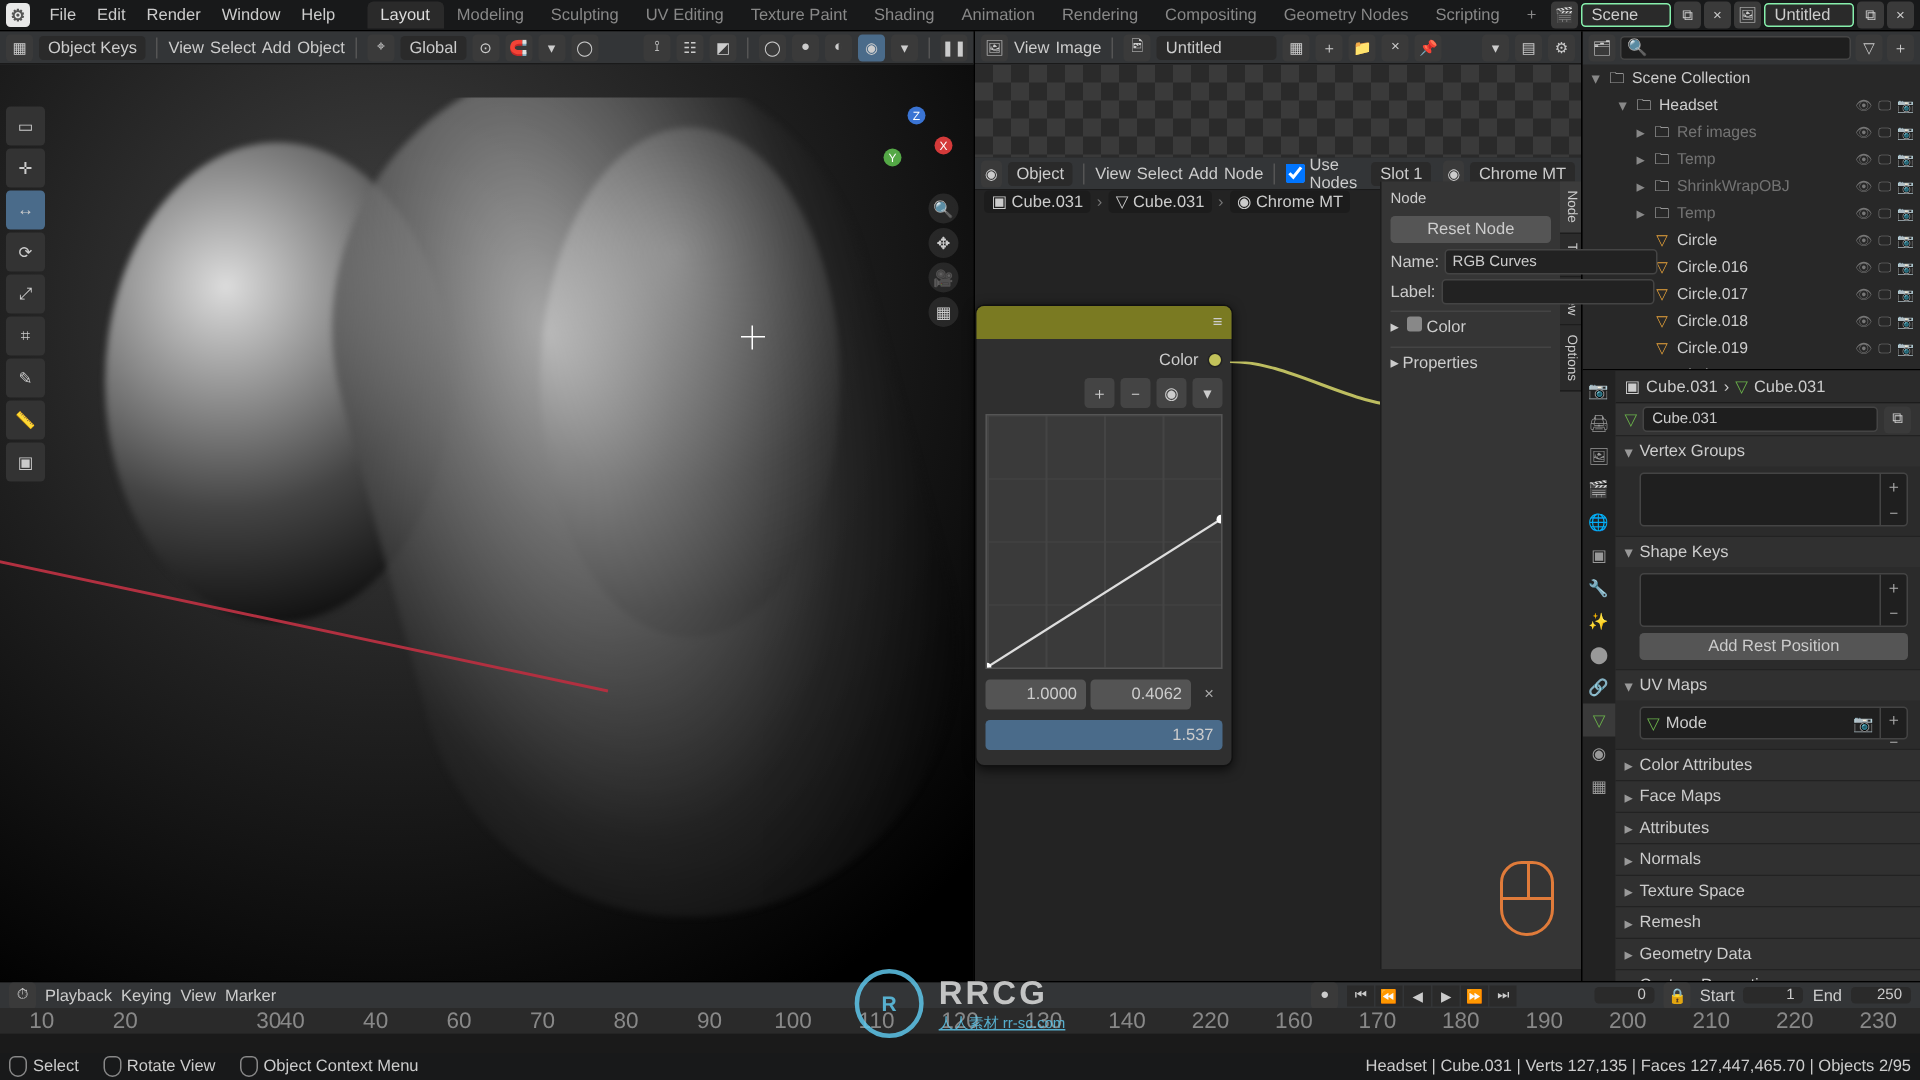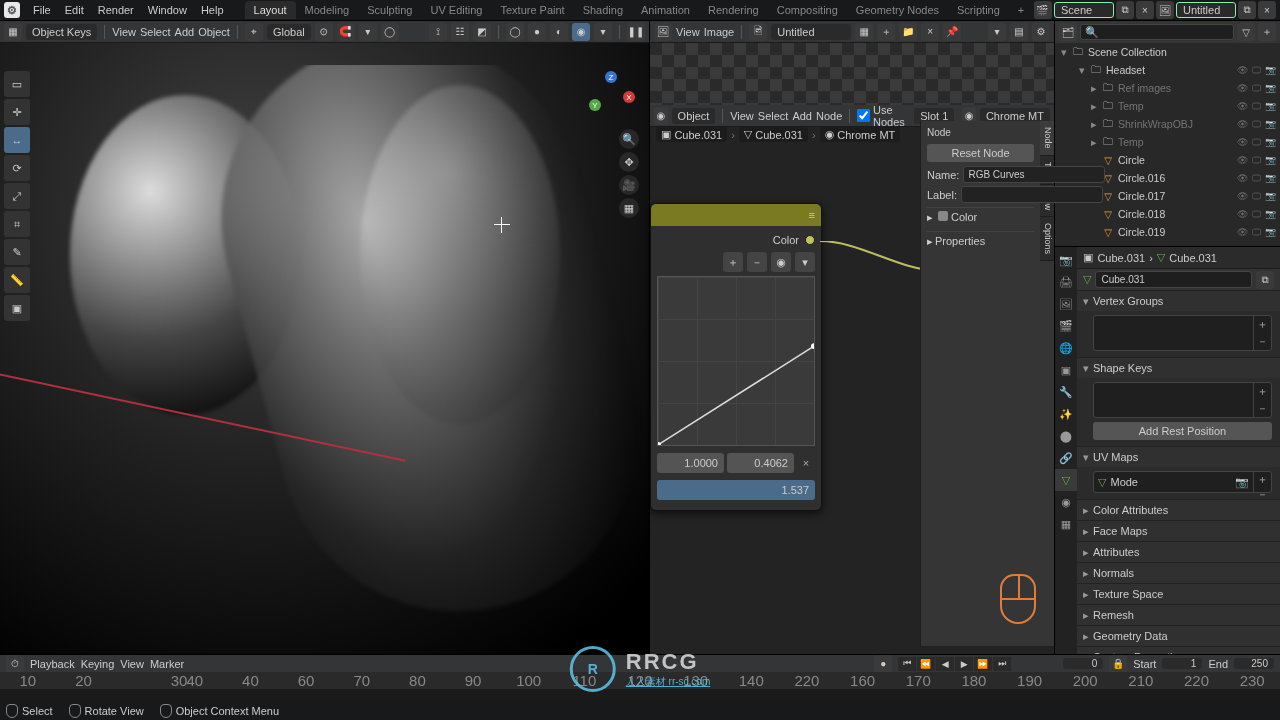--- a/index.html
+++ b/index.html
@@ -728,20 +728,21 @@
       </div>
     <div class="sseg">
         <span class="mbic"></span>
         <span>Rotate View</span>
       </div>
     <div class="sseg">
         <span class="mbic"></span>
         <span>Object Context Menu</span>
       </div>
     <div style="flex:1"></div>
+    <div>Headset | Cube.031 | Verts 127,135 | Faces 127,447,465.70 | Objects 2/95</div>
   </div>
 </div>
 
 <div class="wm">
   <div class="logo2">R</div>
   <div class="txt">
     <div class="l1">RRCG</div>
     <div class="l2">人人素材 rr-sc.com</div>
   </div>
 </div>

